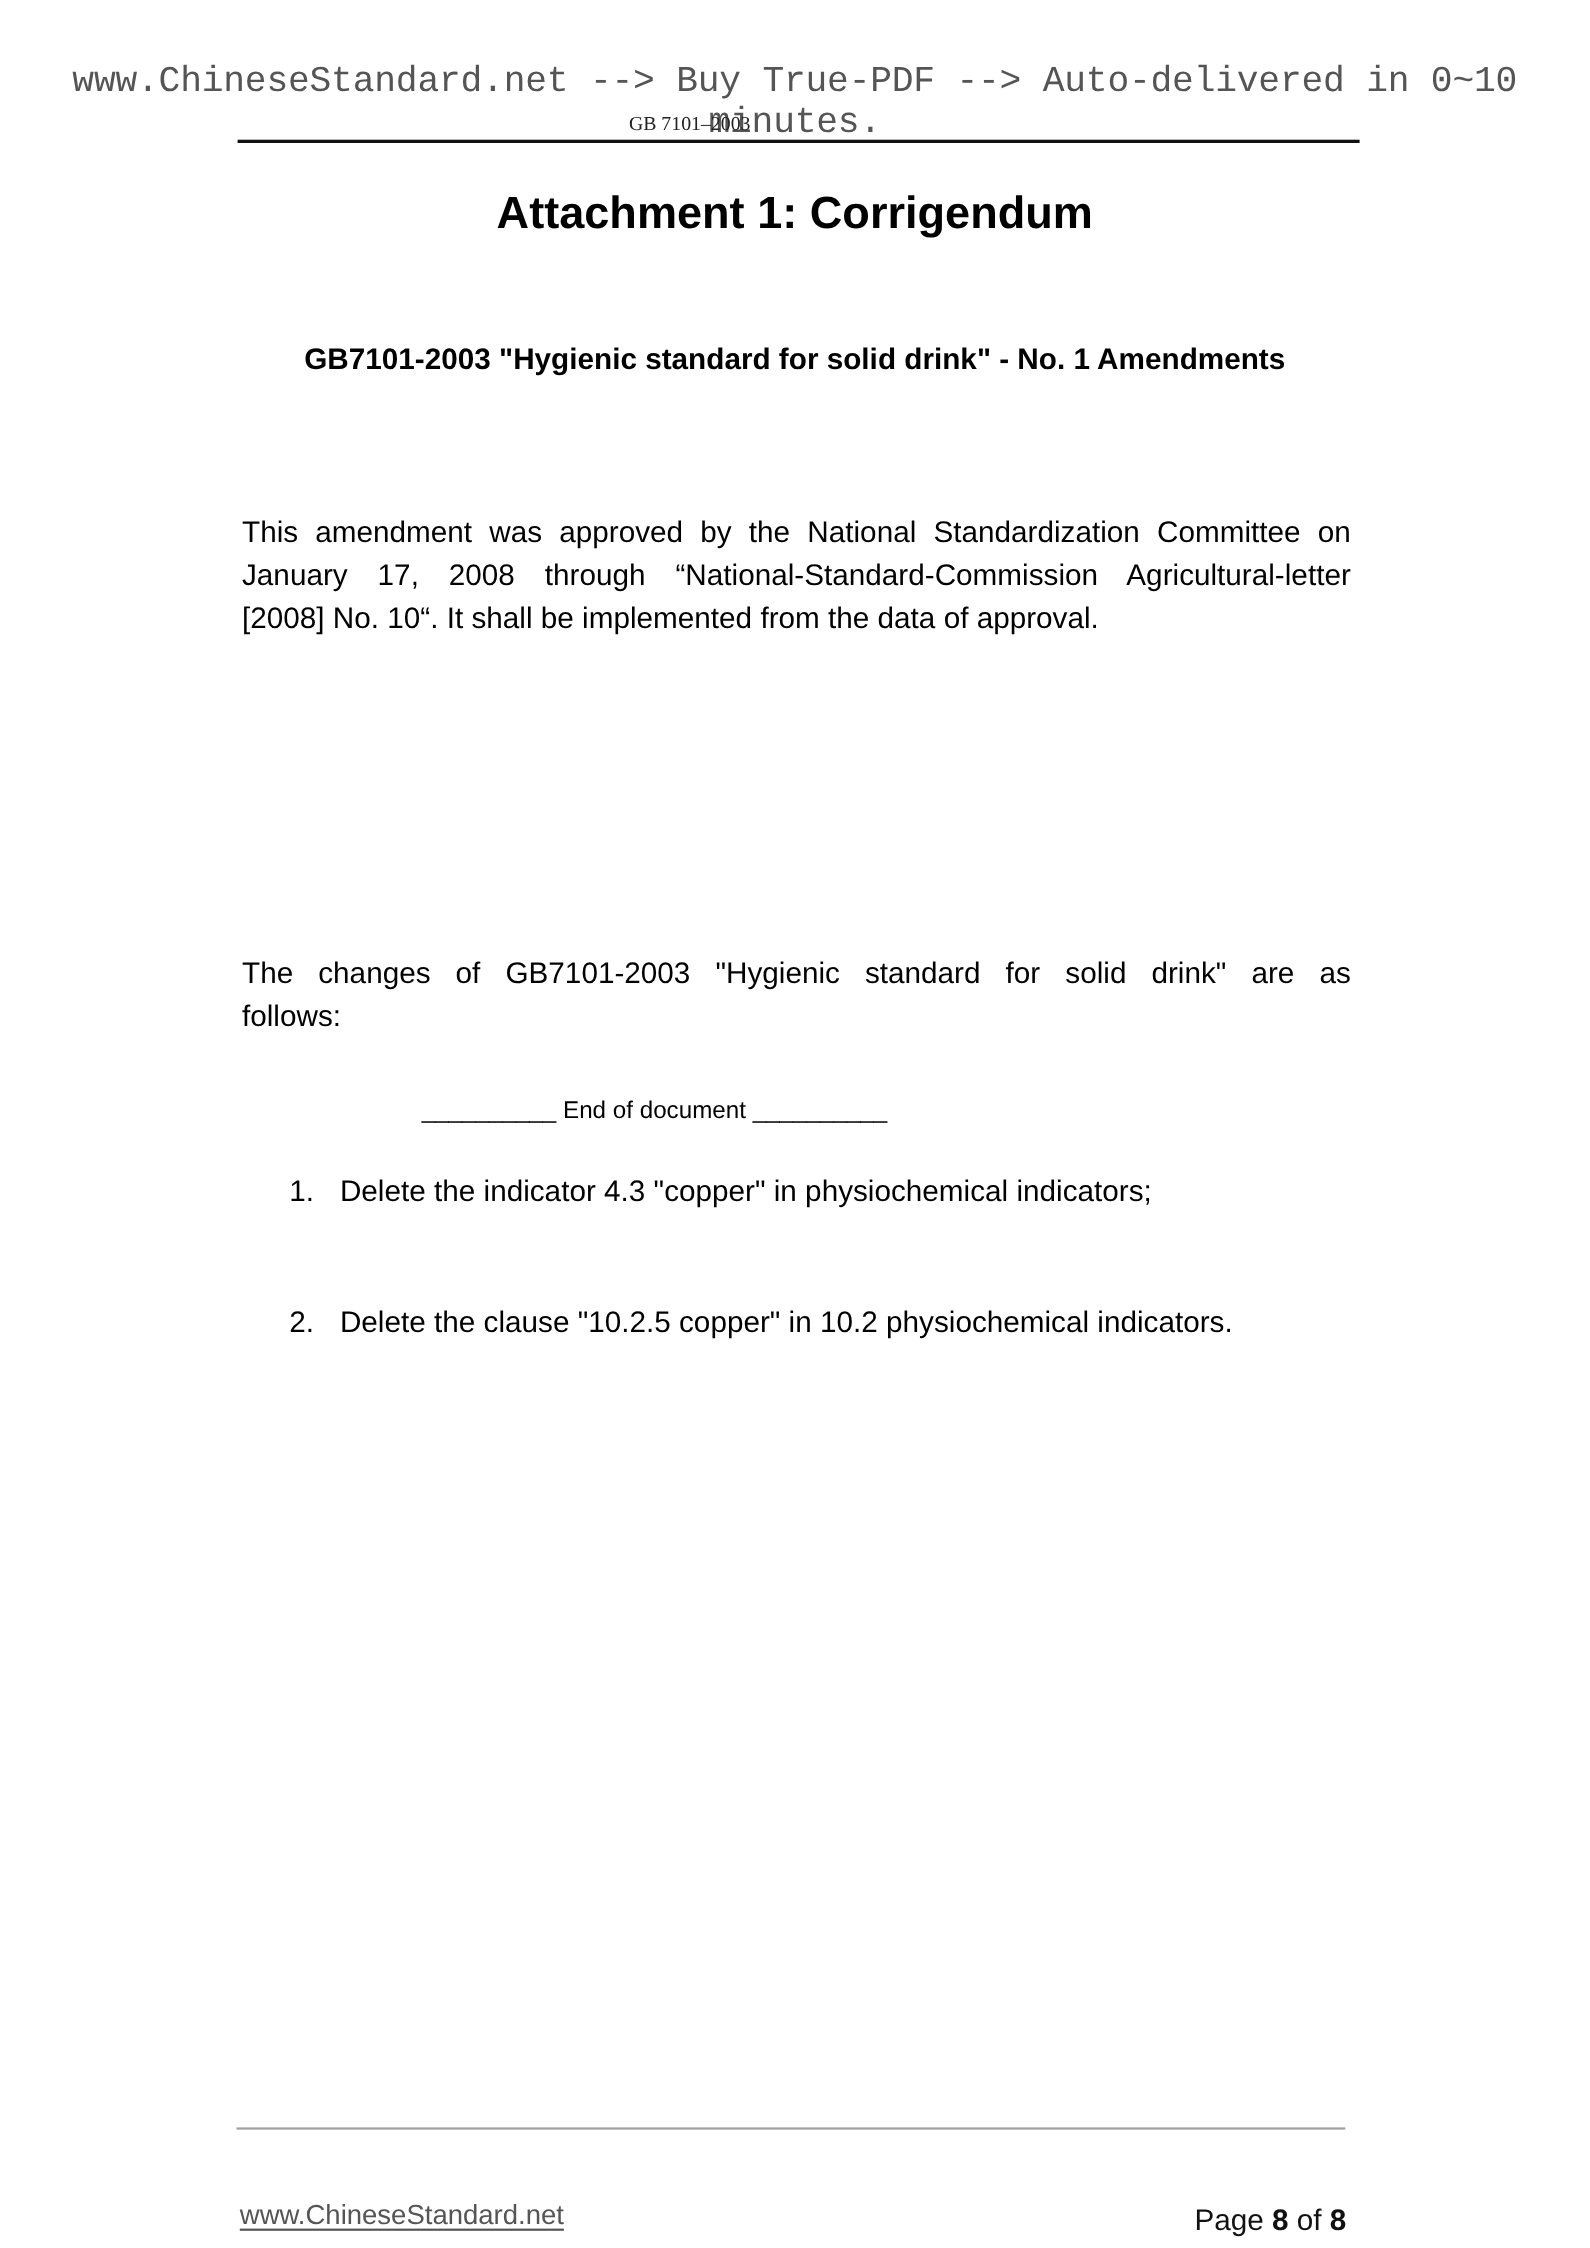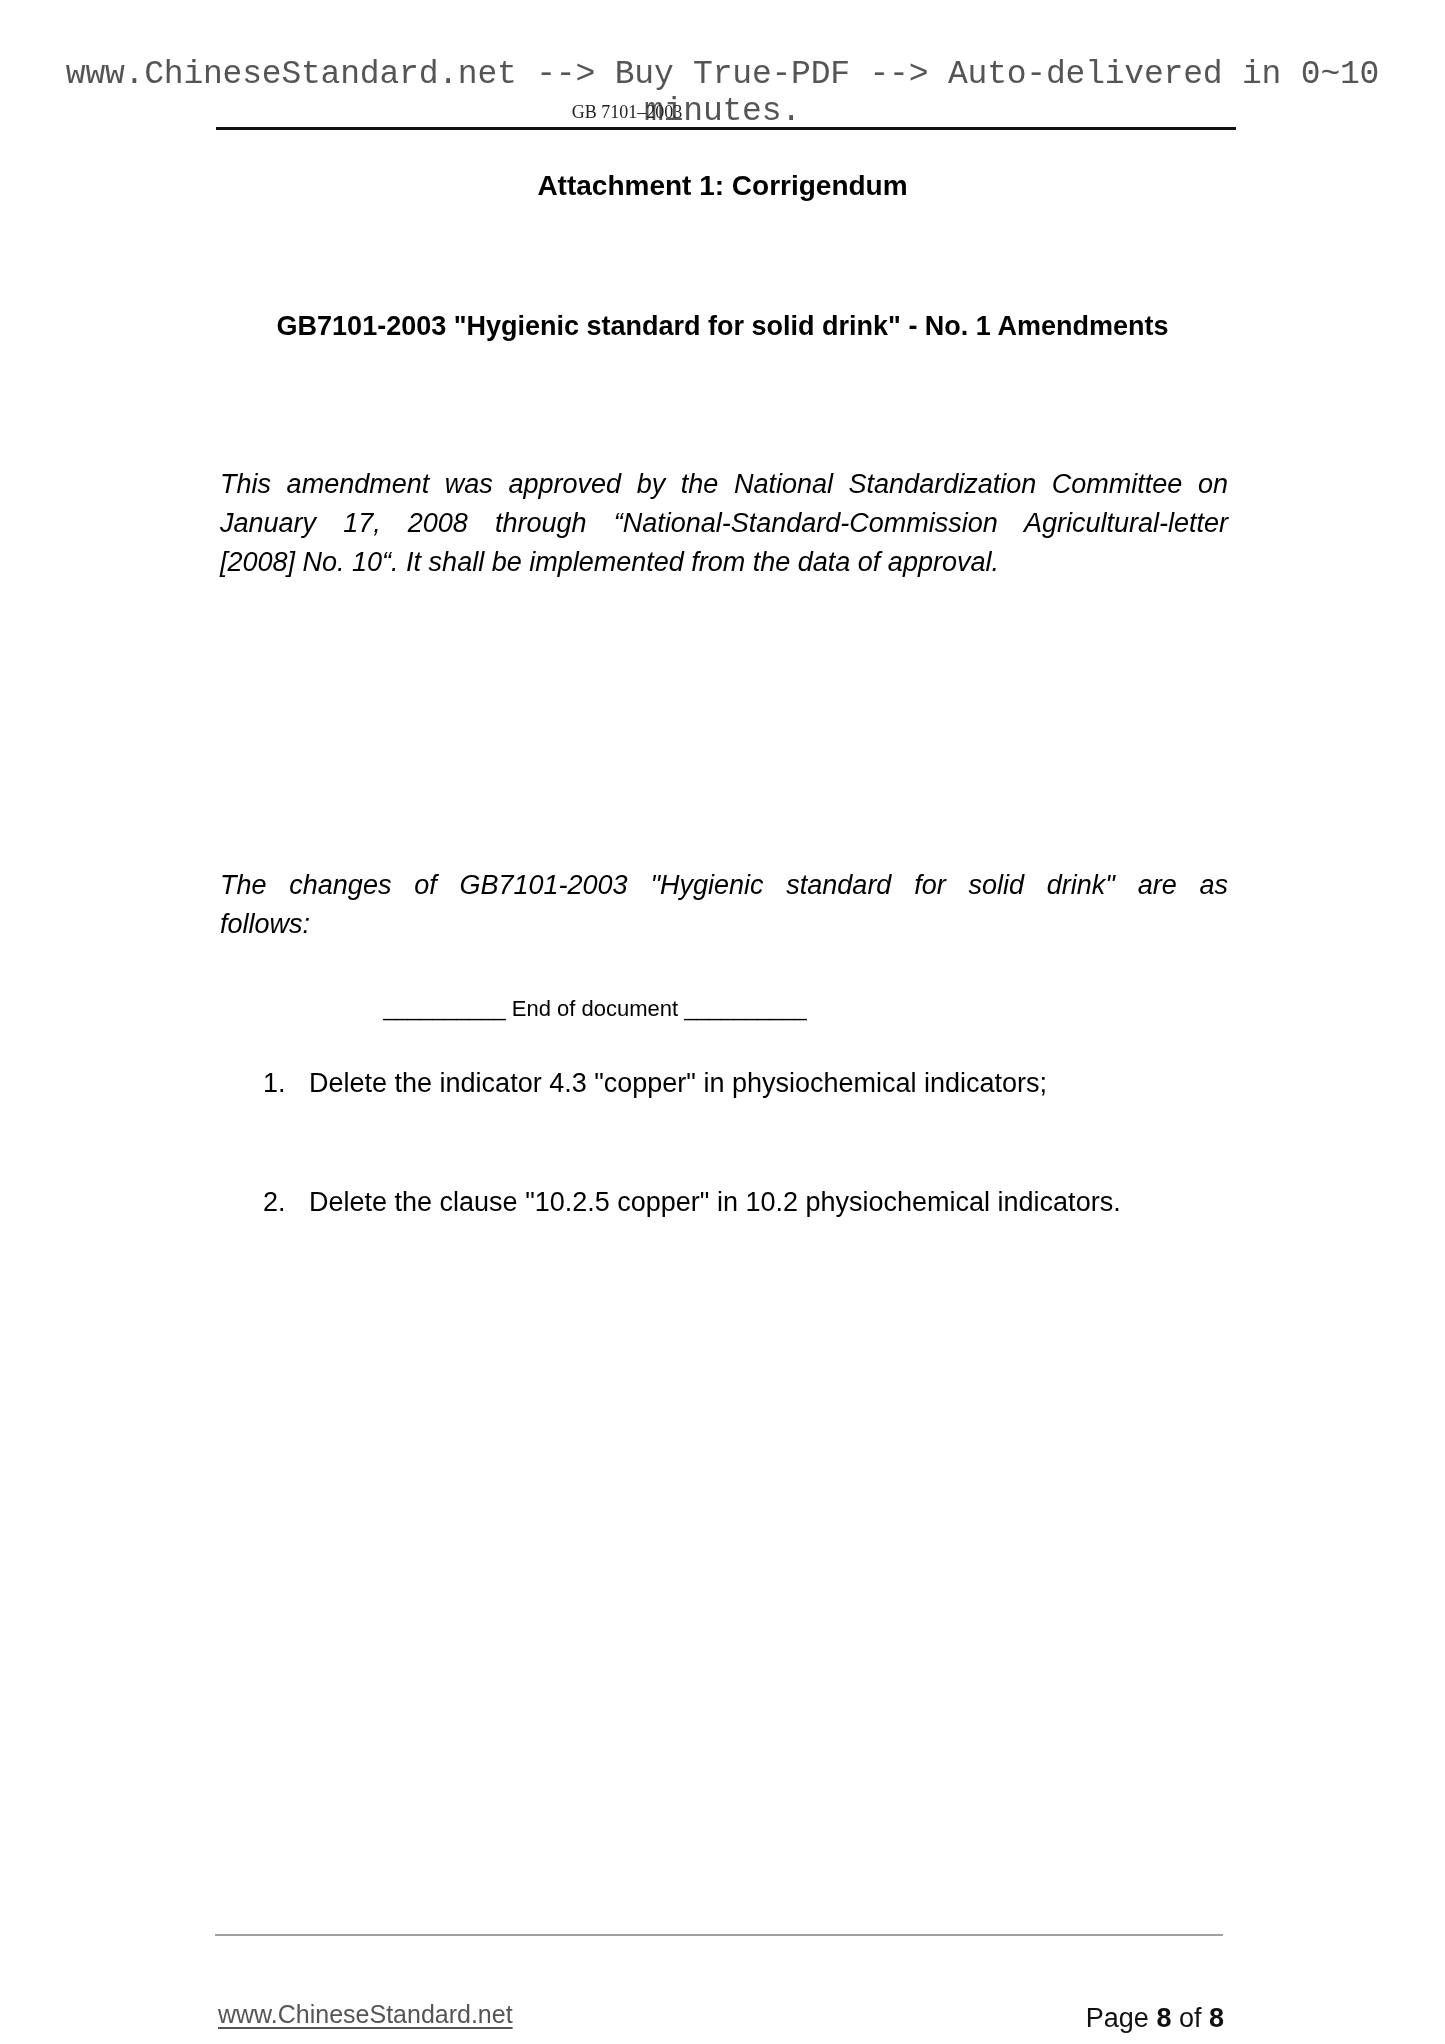--- a/index.html
+++ b/index.html
@@ -1,24 +1,24 @@
 <!DOCTYPE html>
 <html><head>
 <meta charset="utf-8">
 <style>
   html, body { margin:0; padding:0; background:#ffffff; }
   body { width:1445px; height:2044px; position:relative; overflow:hidden; font-family:"Liberation Sans", sans-serif; color:#000; }
   .abs { position:absolute; }
   .promo { left:0; width:1445px; top:56px; text-align:center; font-size:33px; color:#555555; font-family:Liberation Mono, monospace; letter-spacing:-0.2px; }
   .gbcode { left:0; width:1254px; top:102px; text-align:center; font-size:18px; color:#222; font-family:"Liberation Serif", serif; }
   .hrule { left:216px; width:1020px; top:127px; height:3px; background:#111; }
-  .title { left:0; width:1445px; top:170px; text-align:center; font-size:28px; font-weight:bold; }
+  .title { left:0; width:1445px; top:170px; text-align:center; font-size:41px; font-weight:bold; }
   .subtitle { left:0; width:1445px; top:311px; text-align:center; font-size:27px; font-weight:bold; }
   .para { left:220px; width:1008px; font-size:27px; line-height:39px; text-align:justify; }
-  .para .line { display:block; text-align:justify; text-align-last:justify;font-style:italic; }
+  .para .line { display:block; text-align:justify; text-align-last:justify; }
   .para .line.last { text-align-last:left; }
   .p1 { top:465px; }
   .p2 { top:866px; }
   .li { font-size:27px; line-height:39px; }
   .li .num { position:absolute; left:263px; }
   .li .txt { position:absolute; left:309px; white-space:nowrap; }
   .li1 { top:1064px; left:0; width:1445px; height:40px; }
   .li2 { top:1183px; left:0; width:1445px; height:40px; }
   .endline { left:0; width:1190px; top:996px; text-align:center; font-size:22px; white-space:pre; }
   .frule { left:215px; width:1008px; top:1934px; height:2px; background:#a0a0a0; }

